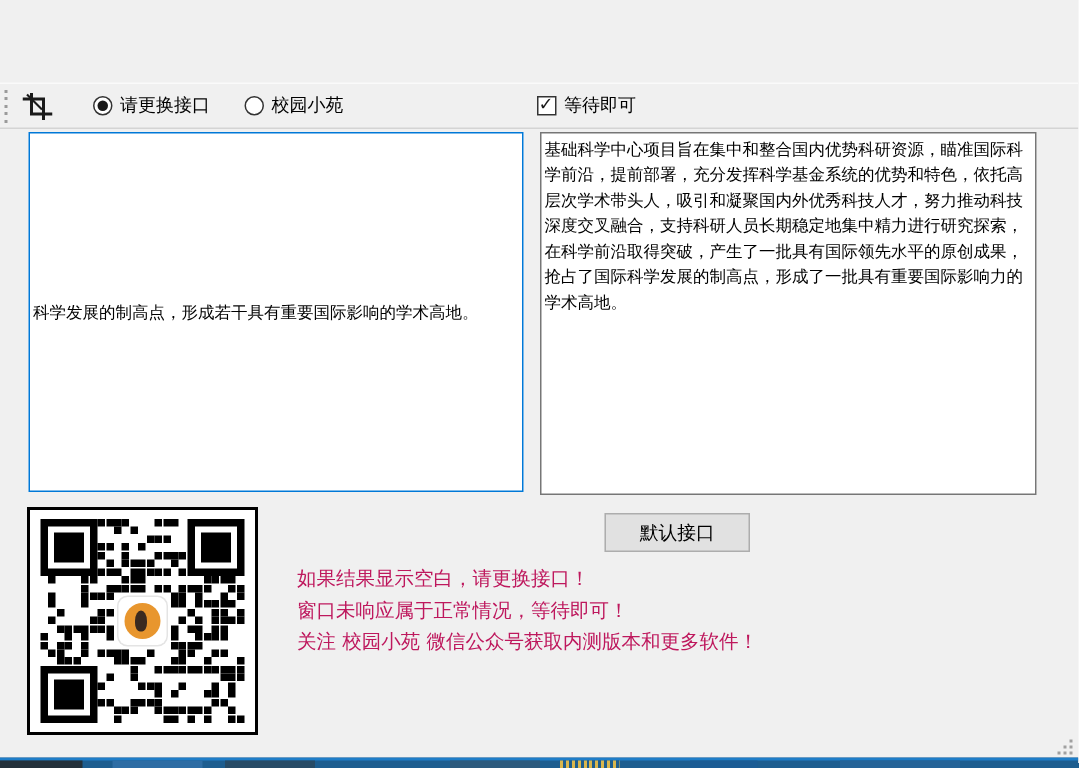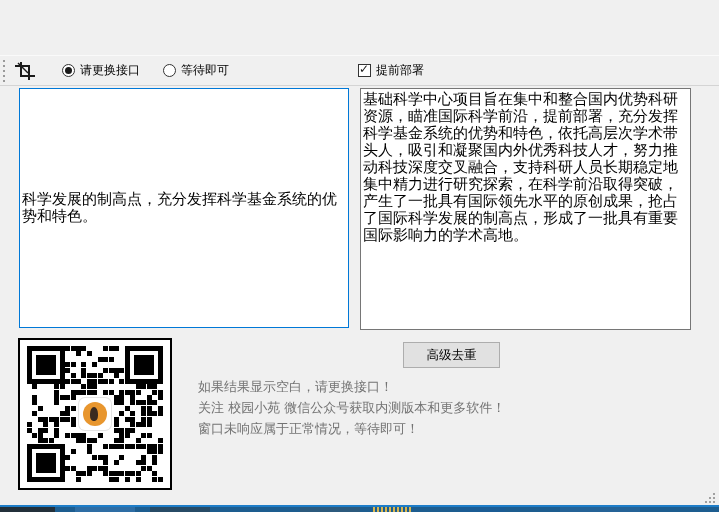--- a/index.html
+++ b/index.html
@@ -32,21 +32,21 @@
   .gripper{position:absolute;left:3px;top:4px;width:2px;height:23px;
     background:repeating-linear-gradient(to bottom,#9a9a9a 0 2px,transparent 2px 5px);}
   .tool-crop{position:absolute;left:12px;top:2px;width:26px;height:26px;display:flex;align-items:center;justify-content:center;}
   .radio-row{position:absolute;top:0;height:29px;display:flex;align-items:center;}
   .radio{width:13px;height:13px;border:1px solid #333;border-radius:50%;background:#fff;box-sizing:border-box;position:relative;}
   .radio.sel::after{content:"";position:absolute;inset:2px;border-radius:50%;background:#1a1a1a;}
   .ctl-label{font-size:12px;margin-left:5px;white-space:nowrap;}
   .checkbox{width:13px;height:13px;border:1px solid #333;background:#fff;box-sizing:border-box;position:relative;}
   .checkbox.on::after{content:"✓";position:absolute;left:0px;top:-3px;font-size:12px;color:#1a1a1a;font-weight:bold;}
   
-  .pane{position:absolute;background:#fff;box-sizing:border-box;font-size:15px;line-height:17px;
+  .pane{position:absolute;background:#fff;box-sizing:border-box;font-size:11px;line-height:17px;
     word-break:break-all;overflow:hidden;}
   .pane-left{left:19px;top:88px;width:330px;height:240px;border:1px solid #0078d7;
     display:flex;align-items:center;padding:0 2px;}
   .pane-right{left:360px;top:88px;width:331px;height:242px;border:1px solid #767676;padding:2px 2px;}
   
   .qr-box{position:absolute;left:18px;top:338px;width:154px;height:152px;background:#fff;
     border:2px solid #000;box-sizing:border-box;}
   .qr-inner{position:absolute;left:7px;top:6px;width:136px;height:136px;}
   .qrm{position:absolute;width:5px;height:5px;background:#000;}
   .finder{position:absolute;width:38px;height:38px;border:5px solid #000;box-sizing:border-box;background:#fff;}
@@ -57,21 +57,21 @@
   .qr-logo-circle{width:24px;height:24px;border-radius:50%;background:#e8962e;position:relative;overflow:hidden;}
   .qr-logo-circle::after{content:"";position:absolute;left:7px;top:5px;width:8px;height:14px;
     border-radius:50% 50% 40% 40%;background:#3a2a20;}
   
   .btn{position:absolute;width:97px;height:26px;background:#e1e1e1;border:1px solid #adadad;
     box-sizing:border-box;font-size:12.5px;display:flex;align-items:center;justify-content:center;
     font-family:"DejaVu Sans",sans-serif;}
   .btn-start{left:200px;top:342px;}
   .btn-ocr{left:403px;top:342px;}
   
-  .notices{position:absolute;left:198px;top:376px;color:#737373;font-size:13px;line-height:21px;white-space:nowrap;}
+  .notices{position:absolute;left:198px;top:376px;color:#be185d;font-size:13px;line-height:21px;white-space:nowrap;}
   
   .grip{position:absolute;right:4px;top:490px;width:13px;height:13px;}
   .grip i{position:absolute;width:2px;height:2px;background:#a0a0a0;}
   
   .taskbar{position:absolute;left:0;bottom:0;width:719px;height:7px;background:#1d5d8f;overflow:hidden;}
   .taskbar .topline{position:absolute;left:0;top:0;width:719px;height:2px;background:#1e7dc8;}
   .tseg{position:absolute;top:2px;height:5px;}
 </style>
 </head>
 <body>
@@ -88,30 +88,30 @@
         <path d="M0 5 L14 5 L14 19" fill="none" stroke="#1a1a1a" stroke-width="2"></path>
         <line x1="3" y1="2" x2="13" y2="12" stroke="#1a1a1a" stroke-width="1.4"></line>
       </svg>
     </div>
     <div class="radio-row" style="left:62px;">
       <span class="radio sel"></span>
       <span class="ctl-label">请更换接口</span>
     </div>
     <div class="radio-row" style="left:163px;">
       <span class="radio"></span>
-      <span class="ctl-label">等待即可</span>
+      <span class="ctl-label">校园小苑</span>
     </div>
     <div class="radio-row" style="left:358px;">
       <span class="checkbox on"></span>
-      <span class="ctl-label">提前部署</span>
+      <span class="ctl-label">等待即可</span>
     </div>
   </div>
 
   <div class="pane pane-left">
-    <span>科学发展的制高点，充分发挥科学基金系统的优势和特色。</span>
+    <span>科学发展的制高点，形成若干具有重要国际影响的学术高地。</span>
   </div>
   <div class="pane pane-right">
     <span>基础科学中心项目旨在集中和整合国内优势科研资源，瞄准国际科学前沿，提前部署，充分发挥科学基金系统的优势和特色，依托高层次学术带头人，吸引和凝聚国内外优秀科技人才，努力推动科技深度交叉融合，支持科研人员长期稳定地集中精力进行研究探索，在科学前沿取得突破，产生了一批具有国际领先水平的原创成果，抢占了国际科学发展的制高点，形成了一批具有重要国际影响力的学术高地。</span>
   </div>
 
   <div class="qr-box">
     <div class="qr-inner">
       <div class="finder f-tl"></div>
       <div class="finder f-tr"></div>
       <div class="finder f-bl"></div>
@@ -317,26 +317,26 @@
         <div class="qrm" style="left: 48.96px; top: 130.56px;"></div>
         <div class="qrm" style="left: 81.6px; top: 130.56px;"></div>
         <div class="qrm" style="left: 87.04px; top: 130.56px;"></div>
         <div class="qrm" style="left: 97.92px; top: 130.56px;"></div>
         <div class="qrm" style="left: 108.8px; top: 130.56px;"></div>
         <div class="qrm" style="left: 125.12px; top: 130.56px;"></div>
         <div class="qrm" style="left: 130.56px; top: 130.56px;"></div>
       </div>
   </div>
 
-  <div class="btn btn-ocr">高级去重</div>
+  <div class="btn btn-ocr">默认接口</div>
 
   <div class="notices">
     <div>如果结果显示空白，请更换接口！</div>
+    <div>窗口未响应属于正常情况，等待即可！</div>
     <div>关注 校园小苑 微信公众号获取内测版本和更多软件！</div>
-    <div>窗口未响应属于正常情况，等待即可！</div>
   </div>
 
   <div class="grip">
     <i style="right:0;bottom:0;"></i>
       <i style="right:4px;bottom:0;"></i>
       <i style="right:8px;bottom:0;"></i>
     <i style="right:0;bottom:4px;"></i>
       <i style="right:4px;bottom:4px;"></i>
     <i style="right:0;bottom:8px;"></i>
   </div>

